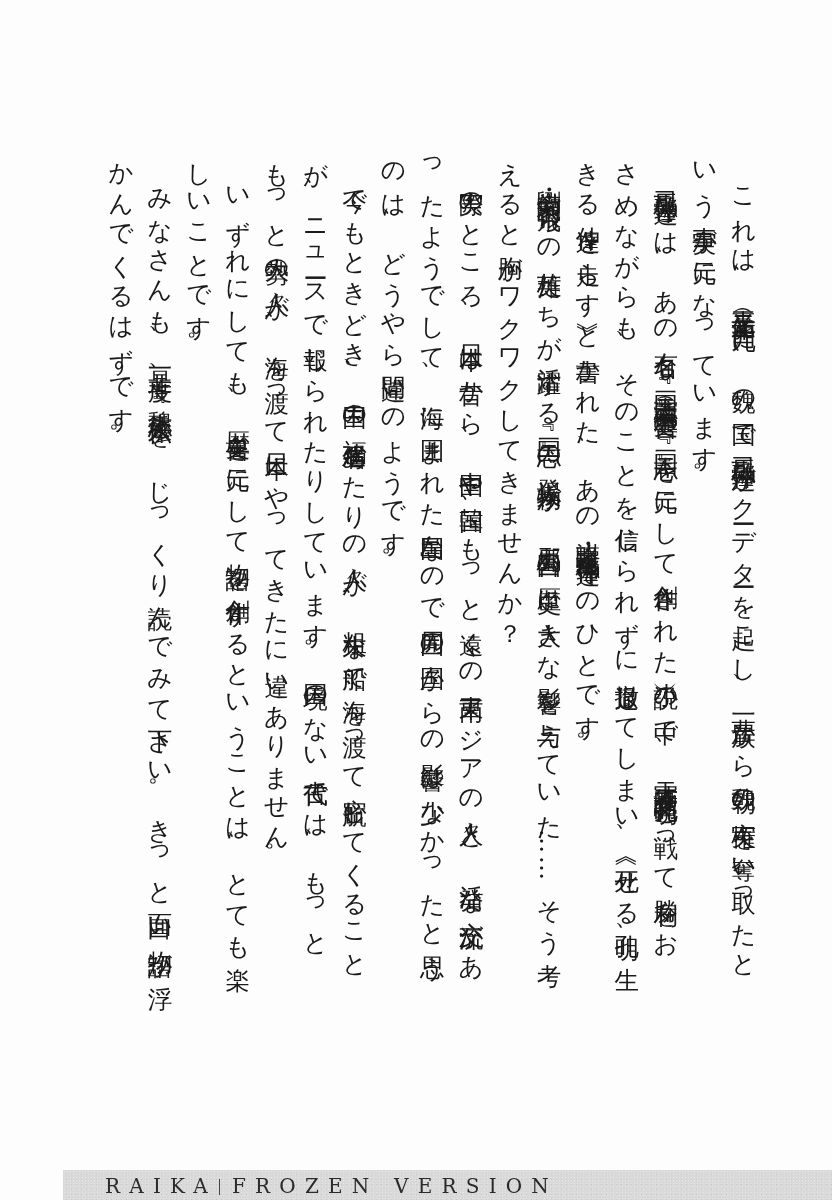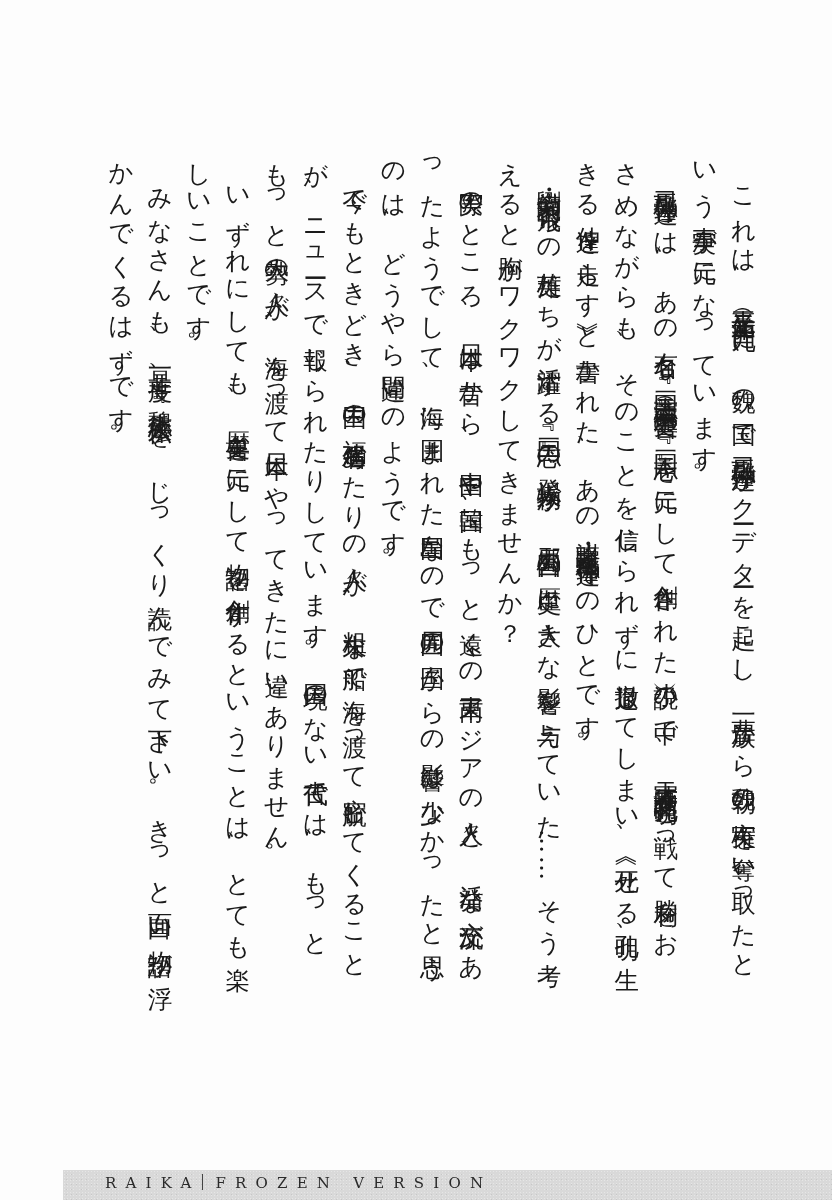--- a/index.html
+++ b/index.html
@@ -53,21 +53,21 @@
         radial-gradient(rgba(255,255,255,0.35) 0.6px, transparent 0.8px),
         radial-gradient(rgba(120,120,120,0.18) 0.6px, transparent 0.8px);
       background-size: 3px 3px, 5px 5px;
       background-position: 0 0, 1px 2px;
     }
     .footer-text {
       position: absolute;
       left: 105px;
       top: 1174px;
       font-family: "DejaVu Serif", "Liberation Serif", serif;
-      font-size: 15px;
+      font-size: 20px;
       letter-spacing: 9.2px;
       color: #2a2a2a;
       white-space: nowrap;
     }
     .footer-sep {
       display: inline-block;
       width: 1px;
       height: 16px;
       background: #444;
       vertical-align: -2px;

